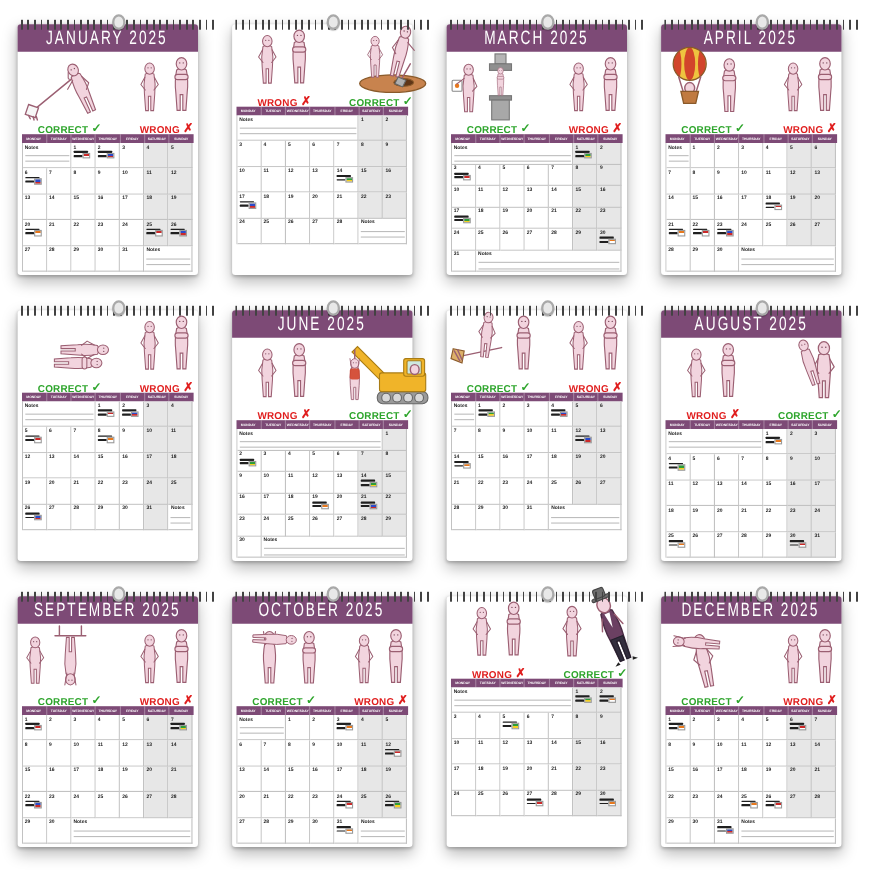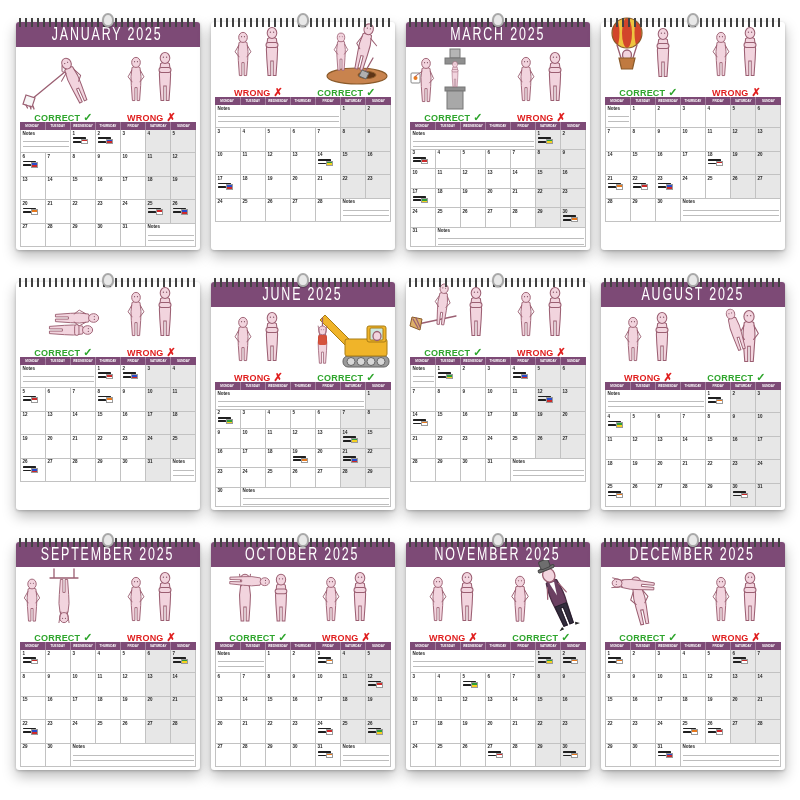--- a/index.html
+++ b/index.html
@@ -7,21 +7,21 @@
   .board { position:relative; width:800px; height:800px; display:grid;
     grid-template-columns:repeat(4,186px); grid-template-rows:repeat(3,1fr);
     justify-content:center; column-gap:9px; padding:6px 0 14px; }
   .slot { position:relative; display:flex; align-items:flex-start; justify-content:center; padding-top:16px; }
   .cal { position:relative; width:184px; }
   .hook { position:absolute; top:-9px; left:50%; transform:translateX(-50%);
     width:12px; height:14px; border:2.5px solid #a9a9a9; background:#e8e8e8;
     border-radius:50% 50% 46% 46%; z-index:3; box-shadow:0 1px 1px rgba(0,0,0,.25); }
   .coils { position:absolute; top:-4px; left:3px; right:3px; height:9px; z-index:2;
     background:repeating-linear-gradient(90deg,#424242 0 1.6px, rgba(0,0,0,0) 1.6px 6px); }
-  .page { position:relative; width:184px; height:228px; background:#fff; border-radius:3px;
+  .page { position:relative; width:164px; height:228px; background:#fff; border-radius:3px;
     box-shadow:0 6px 14px rgba(0,0,0,.28), 0 1px 3px rgba(0,0,0,.22); overflow:visible; }
   .hdr { height:25px; background:#7d4a76; border-radius:3px 3px 0 0;
     display:flex; align-items:center; justify-content:center; }
   .hdr span { color:#fff; font-size:13.5px; font-weight:400; letter-spacing:2px; white-space:nowrap;
     transform:scale(.92,1.3); }
   .art { display:grid; grid-template-columns:1fr 1fr; padding:2px 4px 0; height:75px;text-align:right; }
   .group { display:flex; flex-direction:column; align-items:center; justify-content:flex-end; }
   .group svg { width:88px; height:62px; overflow:visible; display:block; }
   .verdict { height:13px; display:flex; align-items:center; gap:3px;
     font-weight:bold; font-size:9px; letter-spacing:.2px; }
@@ -654,20 +654,23 @@
         </div>
       </div>
     </div>
   </div>
 
   <div class="slot">
     <div class="cal">
       <div class="hook"></div>
       <div class="coils"></div>
       <div class="page">
+        <div class="hdr">
+            <span>APRIL 2025</span>
+          </div>
         <div class="art">
           <div class="group g-left">
               <svg viewBox="0 0 88 62">
                 <defs>
                   <clipPath id="balloonClip">
                     <circle cx="22" cy="9" r="15"></circle>
                   </clipPath>
                 </defs>
     <circle cx="22" cy="9" r="15" fill="#eec43f"></circle>
     <g clip-path="url(#balloonClip)">
@@ -2069,23 +2072,20 @@
         </div>
       </div>
     </div>
   </div>
 
   <div class="slot">
     <div class="cal">
       <div class="hook"></div>
       <div class="coils"></div>
       <div class="page">
-        <div class="hdr">
-            <span>NOVEMBER 2025</span>
-          </div>
         <div class="art">
           <div class="group g-left">
               <svg viewBox="0 0 88 62">
                 <g transform="translate(28,35) rotate(0) scale(0.72,0.72)">
     <path class="sk" d="M-5.5,-23 Q-8,-10 -6.5,2 L-5,23 L-1.5,23 L-1.5,5 L1.5,5 L1.5,23 L5,23 L6.5,2 Q8,-10 5.5,-23 Q0,-26.5 -5.5,-23 Z"></path>
     <ellipse class="sk" cx="0" cy="-30" rx="6" ry="7"></ellipse>
     <circle cx="-2" cy="-31" r="0.8" fill="#7a4b5c"></circle>
                   <circle cx="2" cy="-31" r="0.8" fill="#7a4b5c"></circle>
     <path class="ln" d="M-6,-19 L-11,-10 L-5.5,-3 M6,-19 L11,-10 L5.5,-3"></path>
                 </g>

